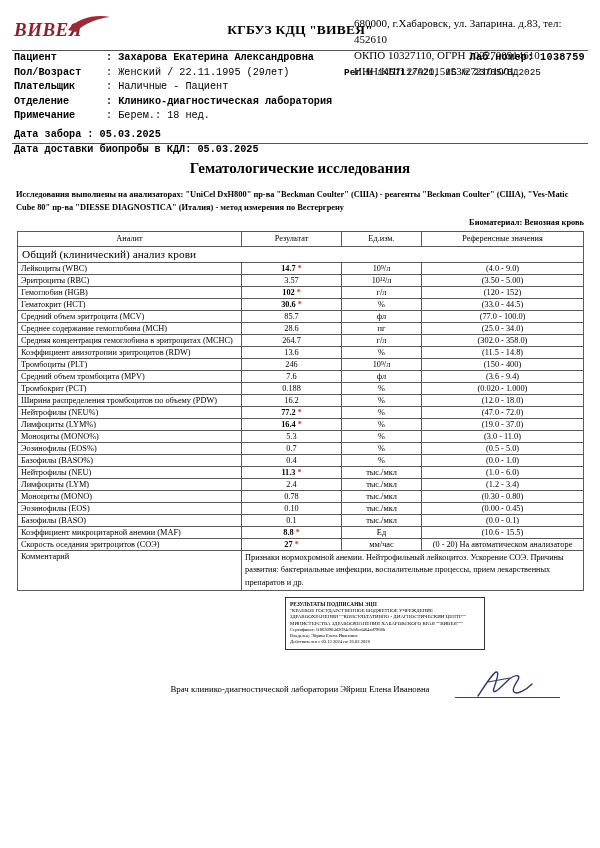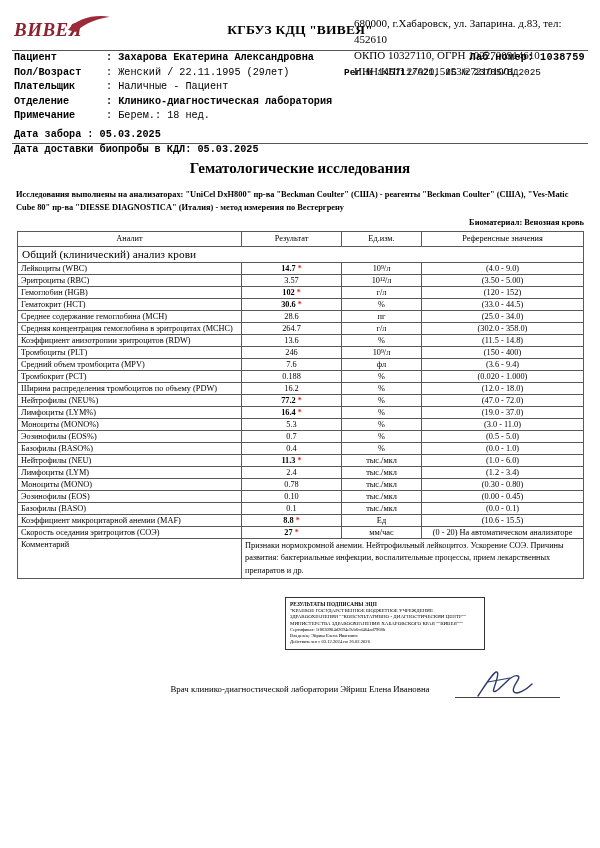--- a/index.html
+++ b/index.html
@@ -338,20 +338,26 @@
             <td class="unit">г/л</td>
             <td class="ref">(120 - 152)</td>
           </tr>
           <tr>
             <td class="analyte">Гематокрит (HCT)</td>
             <td class="result abn">30.6 <span class="star">*</span></td>
             <td class="unit">%</td>
             <td class="ref">(33.0 - 44.5)</td>
           </tr>
           <tr>
+            <td class="analyte">Средний объем эритроцита (MCV)</td>
+            <td class="result">85.7</td>
+            <td class="unit">фл</td>
+            <td class="ref">(77.0 - 100.0)</td>
+          </tr>
+          <tr>
             <td class="analyte">Среднее содержание гемоглобина (MCH)</td>
             <td class="result">28.6</td>
             <td class="unit">пг</td>
             <td class="ref">(25.0 - 34.0)</td>
           </tr>
           <tr>
             <td class="analyte">Средняя концентрация гемоглобина в эритроцитах (MCHC)</td>
             <td class="result">264.7</td>
             <td class="unit">г/л</td>
             <td class="ref">(302.0 - 358.0)</td>

